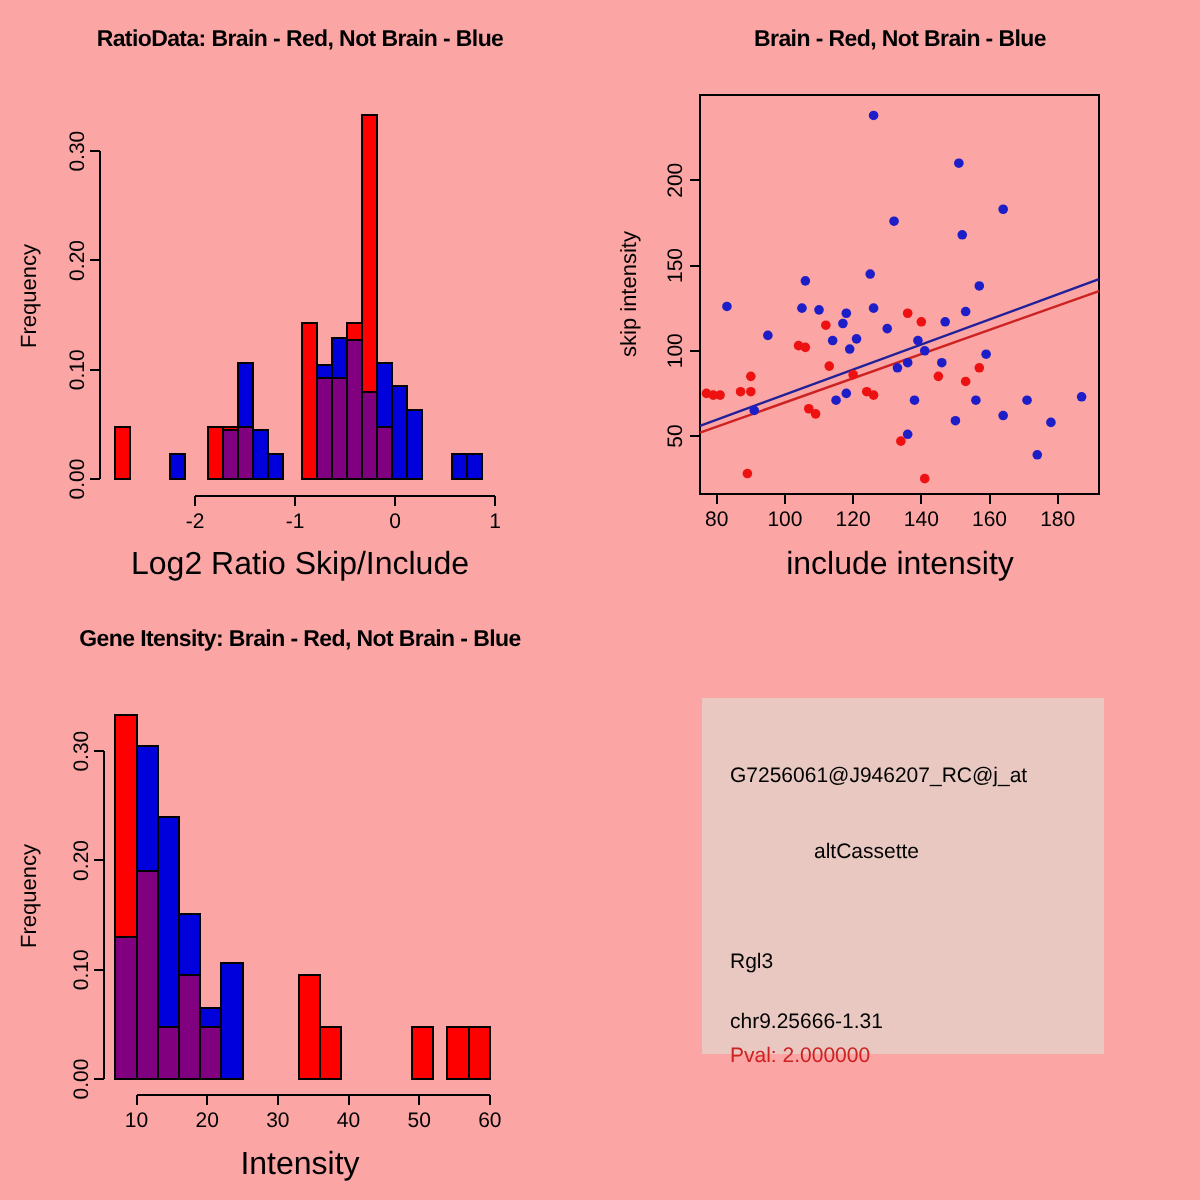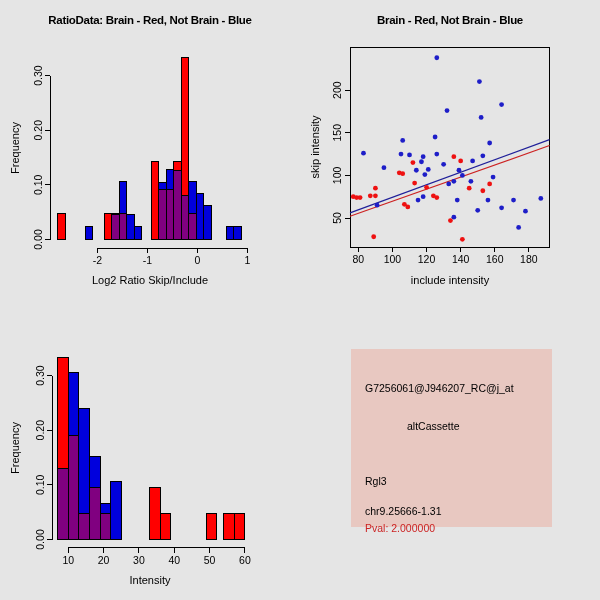--- a/index.html
+++ b/index.html
@@ -1,26 +1,26 @@
 <!DOCTYPE html>
 <html><head>
 <meta charset="utf-8">
 <style>
   html,body{margin:0;padding:0;background:#ffffff;}
-  #screen{position:relative;width:600px;height:600px;background:#e5e5e5;overflow:hidden;
+  #screen{position:relative;width:600px;height:600px;background:#fca5a5;overflow:hidden;
           font-family:"Liberation Sans",sans-serif;color:#000;}
   .panel{position:absolute;width:300px;height:300px;}
   #panel-0{left:0;top:0}
   #panel-1{left:300px;top:0}
   #panel-2{left:0;top:300px}
   #panel-3{left:300px;top:300px}
   .panel svg{position:absolute;left:0;top:0;}
   .title{position:absolute;top:14px;left:0;width:300px;text-align:center;
          font-size:11.5px;font-weight:bold;letter-spacing:-0.3px;white-space:nowrap;}
-  .xlabel{position:absolute;top:274px;left:0;width:300px;text-align:center;font-size:11px;}
+  .xlabel{position:absolute;top:274px;left:0;width:300px;text-align:center;font-size:16px;}
   .ylabel{position:absolute;left:15px;top:148px;font-size:11px;white-space:nowrap;
           transform:translate(-50%,-50%) rotate(-90deg);}
   svg text{font-family:"Liberation Sans",sans-serif;font-size:10.5px;fill:#000;}
   .info-card{position:absolute;left:51px;top:49px;width:201px;height:178px;}
   .info-line{position:absolute;left:14px;font-size:10.5px;white-space:nowrap;}
   .il-0{top:33px}.il-1{top:71px}.il-2{top:106px}.il-3{top:156px}.il-4{top:173px}
 </style>
 </head>
 <body>
 
@@ -177,20 +177,21 @@
           <circle cx="189.65" cy="183.9102564102564" r="2.4" fill="#EE1111"></circle>
           <circle cx="162.3679487179487" cy="239.32692307692307" r="2.4" fill="#EE1111"></circle>
           <circle cx="150.4320512820513" cy="220.57051282051282" r="2.4" fill="#EE1111"></circle>
         </g>
       </svg>
     <div class="xlabel">include intensity</div>
     <div class="ylabel" style="top:147px">skip intensity</div>
   </section>
 
   <section class="panel" id="panel-2">
+    <div class="title">Gene Itensity: Brain - Red, Not Brain - Blue</div>
     <svg id="plot-2" width="300" height="300">
         <g stroke="#000" stroke-width="1" shape-rendering="crispEdges">
           <rect x="57.65371024734982" y="168.47101449275362" width="10.600706713780923" height="71.02898550724638" fill="#800080"></rect>
           <rect x="57.65371024734982" y="57.5565217391304" width="10.600706713780923" height="110.91449275362322" fill="#FF0000"></rect>
           <rect x="68.25441696113074" y="135.68840579710144" width="10.600706713780909" height="103.81159420289856" fill="#800080"></rect>
           <rect x="68.25441696113074" y="72.8550724637681" width="10.600706713780909" height="62.83333333333334" fill="#0000DD"></rect>
           <rect x="78.85512367491165" y="213.27391304347827" width="10.600706713780923" height="26.226086956521726" fill="#800080"></rect>
           <rect x="78.85512367491165" y="108.36956521739131" width="10.600706713780923" height="104.90434782608696" fill="#0000DD"></rect>
           <rect x="89.45583038869258" y="187.59420289855072" width="10.600706713780923" height="51.90579710144928" fill="#800080"></rect>
           <rect x="89.45583038869258" y="156.99710144927536" width="10.600706713780923" height="30.597101449275357" fill="#0000DD"></rect>

